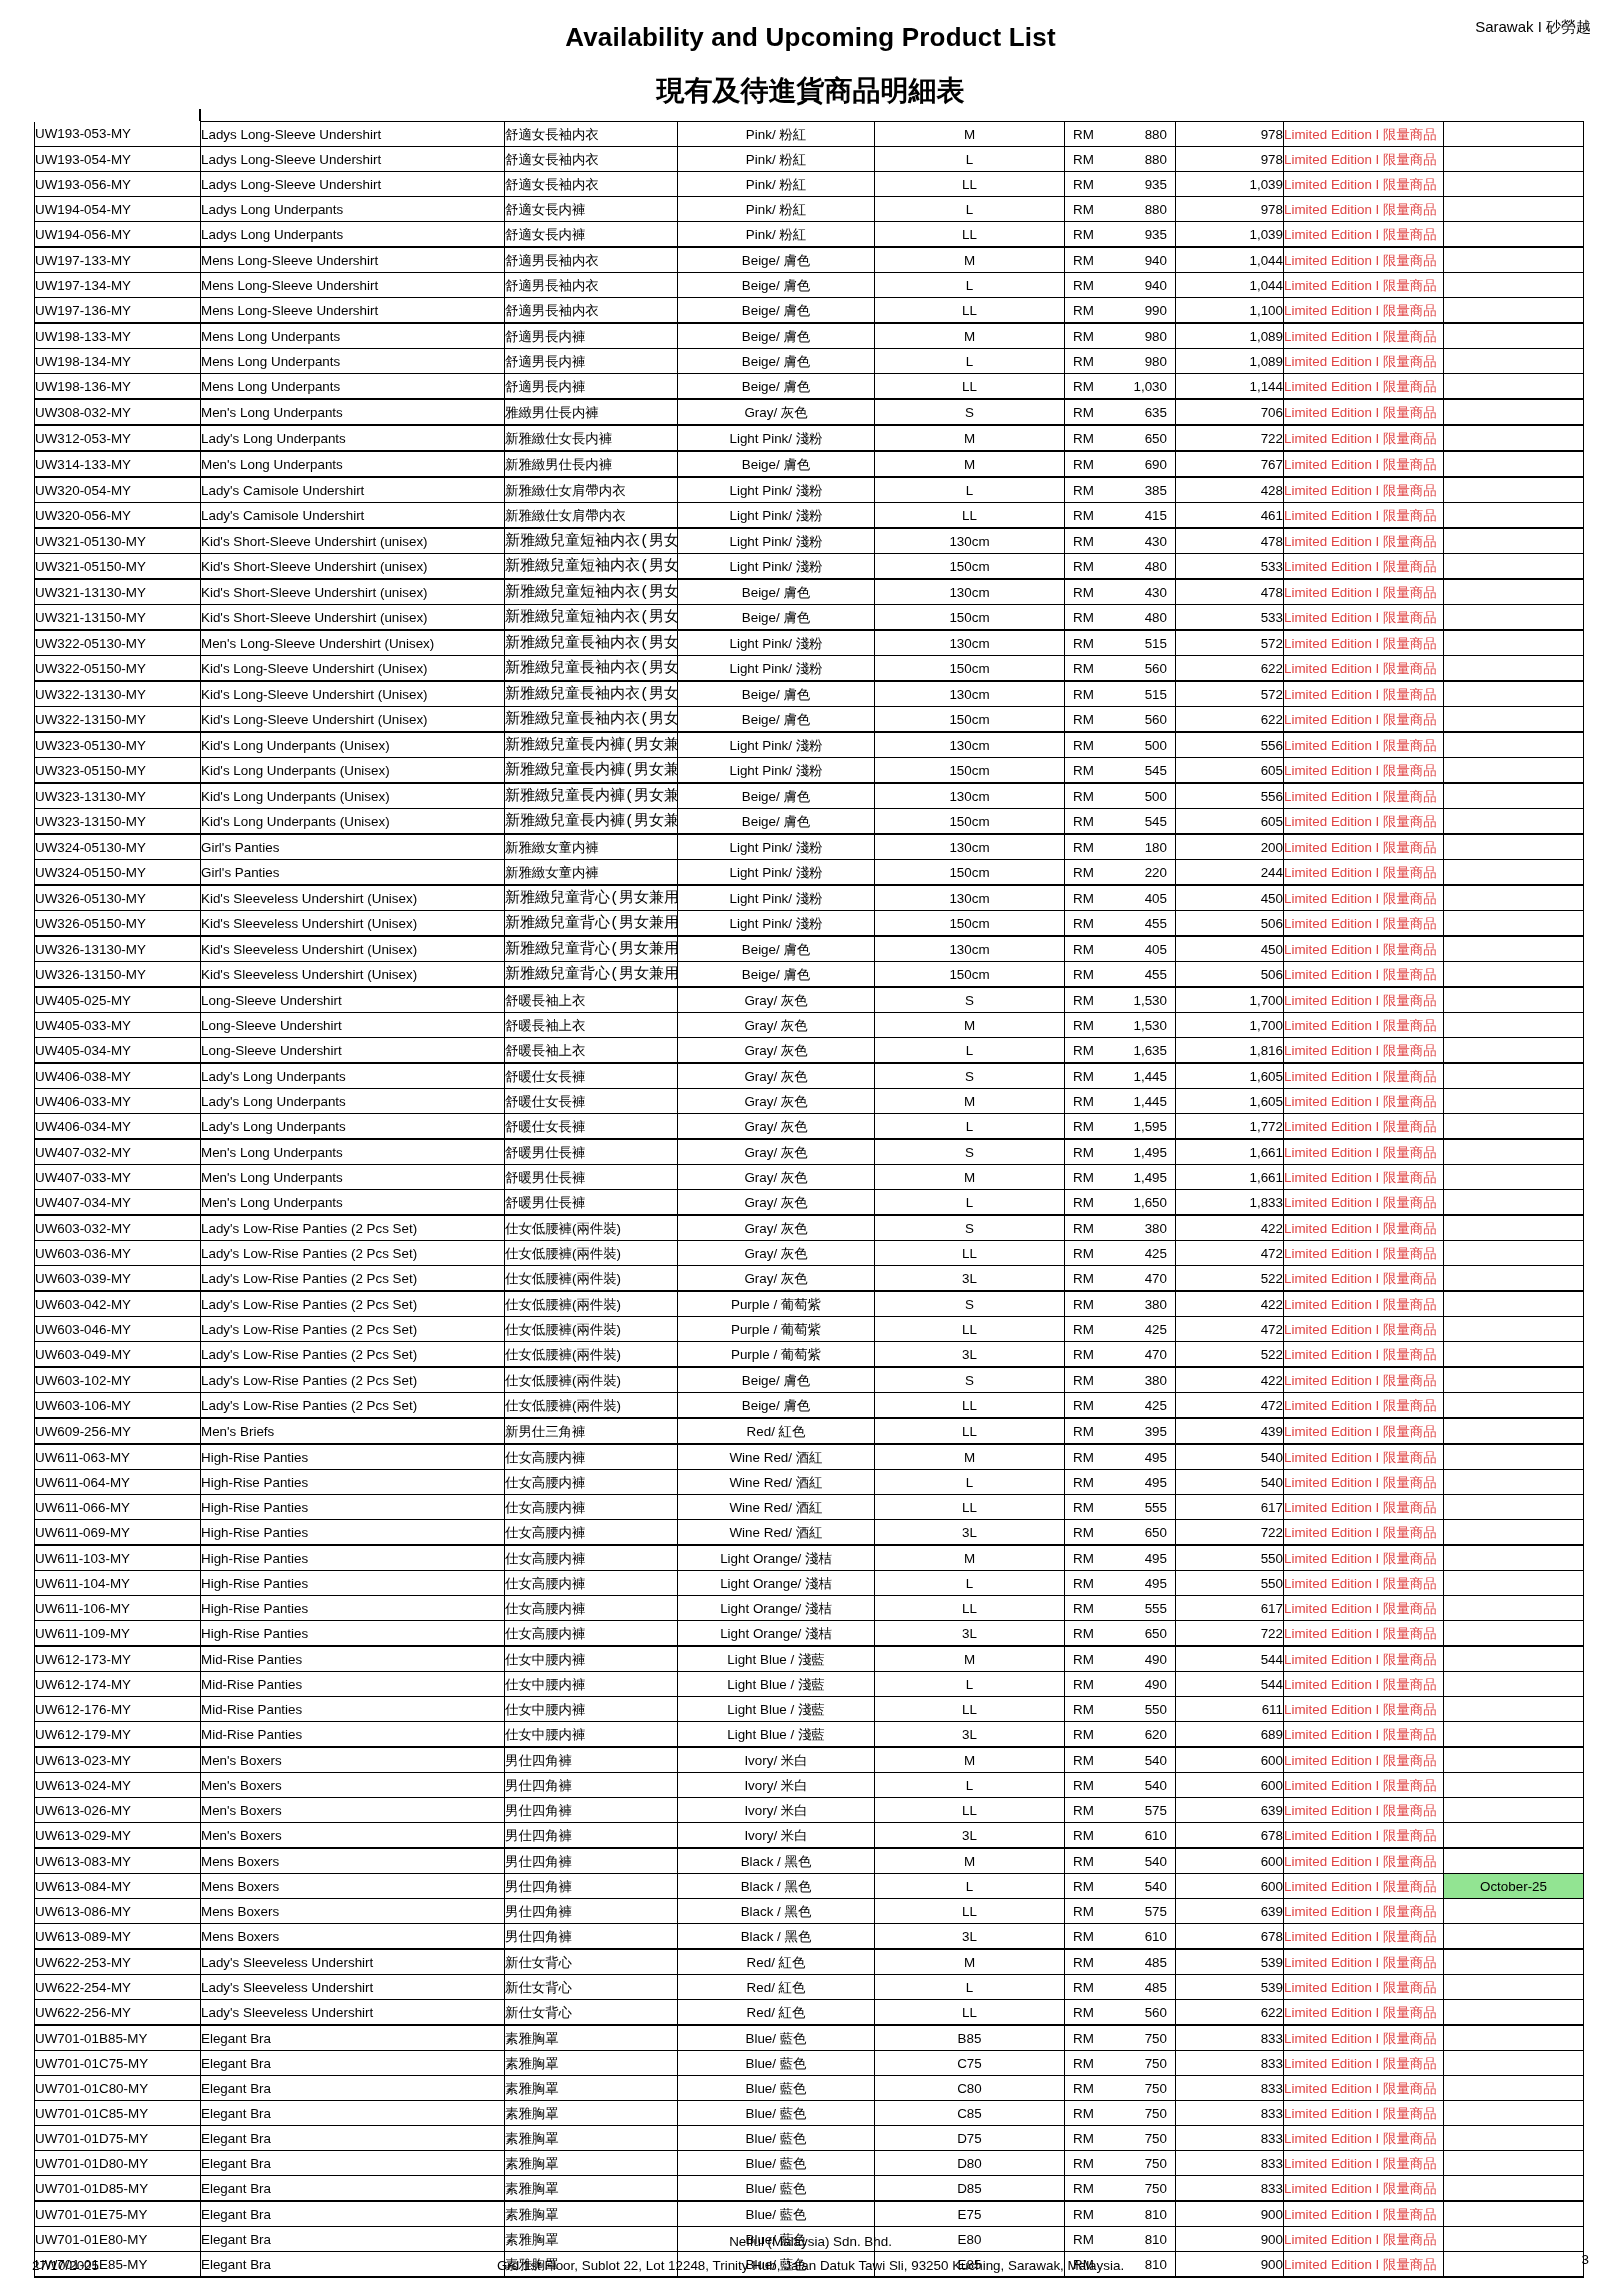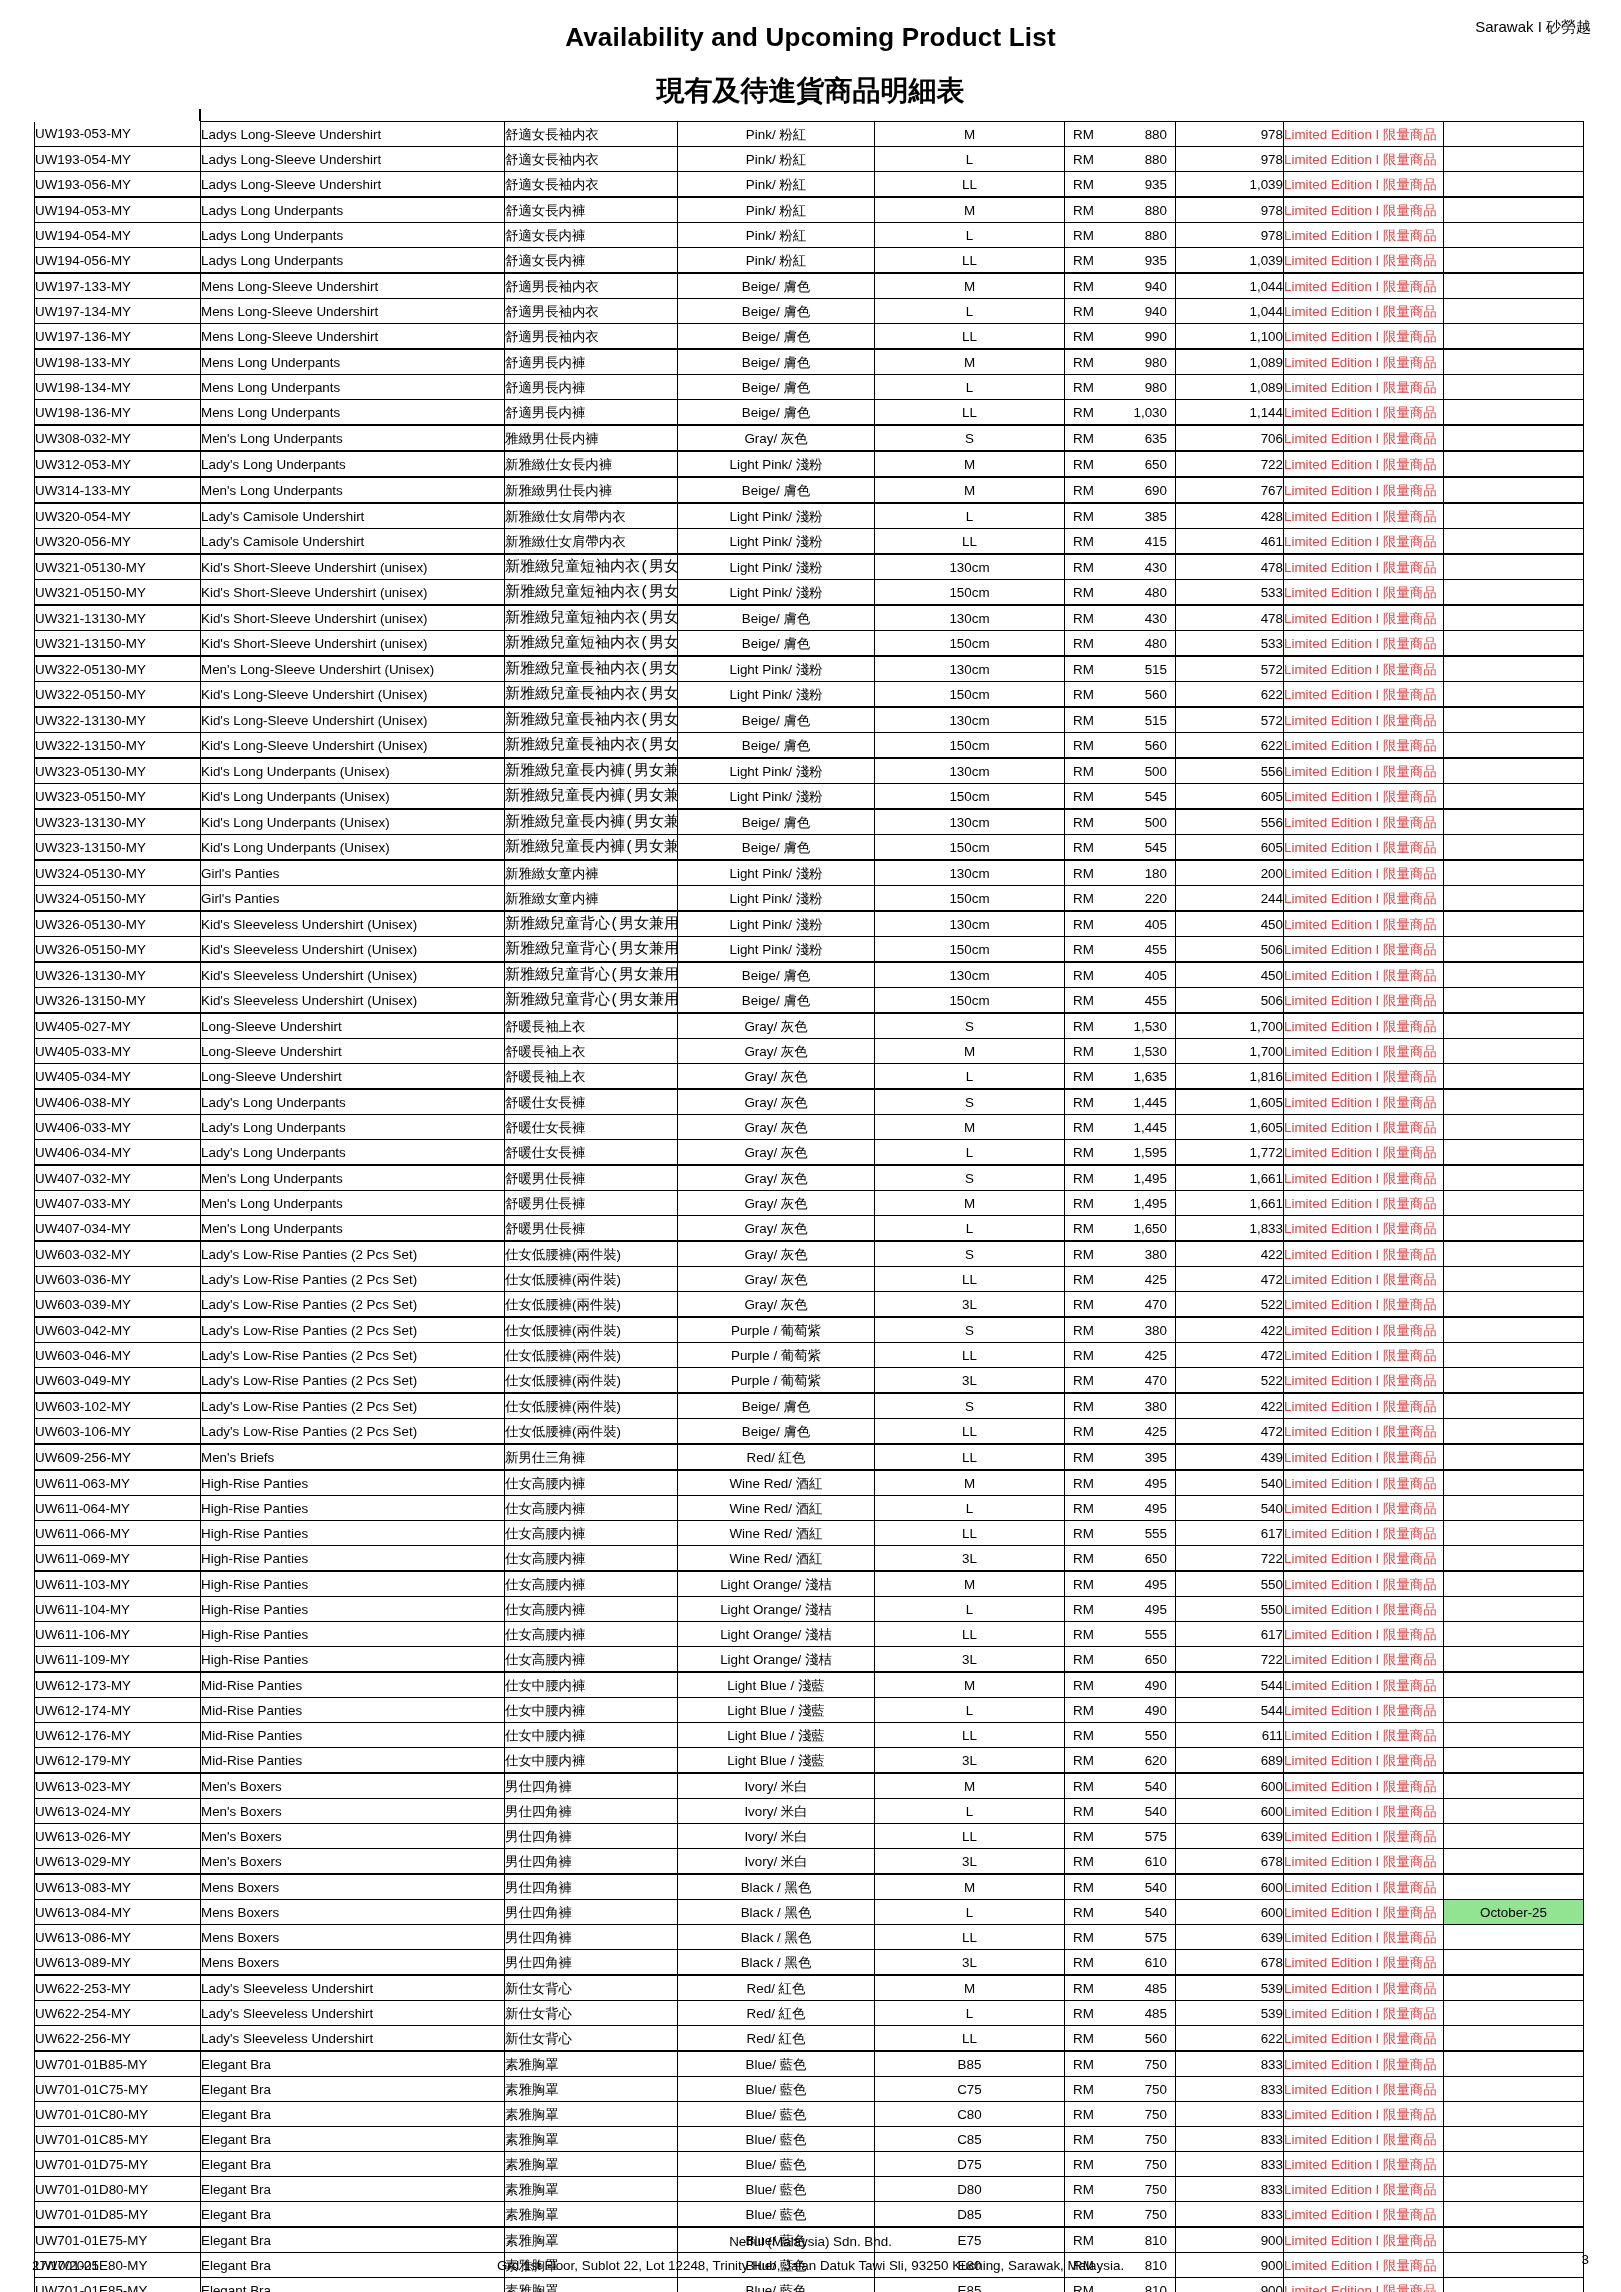--- a/index.html
+++ b/index.html
@@ -108,36 +108,20 @@
         <td class="price">
           <div class="wrap">
             <span class="rm">RM</span>
             <span class="val">935</span>
           </div>
         </td>
         <td class="tax">1,039</td>
         <td class="note" style="color: rgb(224, 67, 67);">Limited Edition I 限量商品</td>
         <td class="extra"></td>
       </tr>
-      <tr class="grp">
-        <td class="code">UW194-053-MY</td>
-        <td class="name">Ladys Long Underpants</td>
-        <td class="zh">舒適女長内褲</td>
-        <td class="color">Pink/ 粉紅</td>
-        <td class="size">M</td>
-        <td class="price">
-          <div class="wrap">
-            <span class="rm">RM</span>
-            <span class="val">880</span>
-          </div>
-        </td>
-        <td class="tax">978</td>
-        <td class="note" style="color: rgb(224, 67, 67);">Limited Edition I 限量商品</td>
-        <td class="extra"></td>
-      </tr>
       <tr>
         <td class="code">UW194-054-MY</td>
         <td class="name">Ladys Long Underpants</td>
         <td class="zh">舒適女長内褲</td>
         <td class="color">Pink/ 粉紅</td>
         <td class="size">L</td>
         <td class="price">
           <div class="wrap">
             <span class="rm">RM</span>
             <span class="val">880</span>
@@ -621,21 +605,21 @@
           <div class="wrap">
             <span class="rm">RM</span>
             <span class="val">455</span>
           </div>
         </td>
         <td class="tax">506</td>
         <td class="note" style="color: rgb(224, 67, 67);">Limited Edition I 限量商品</td>
         <td class="extra"></td>
       </tr>
       <tr class="grp">
-        <td class="code">UW405-027-MY</td>
+        <td class="code">UW405-025-MY</td>
         <td class="name">Long-Sleeve Undershirt</td>
         <td class="zh">舒暖長袖上衣</td>
         <td class="color">Gray/ 灰色</td>
         <td class="size">S</td>
         <td class="price">
           <div class="wrap">
             <span class="rm">RM</span>
             <span class="val">1,530</span>
           </div>
         </td>

